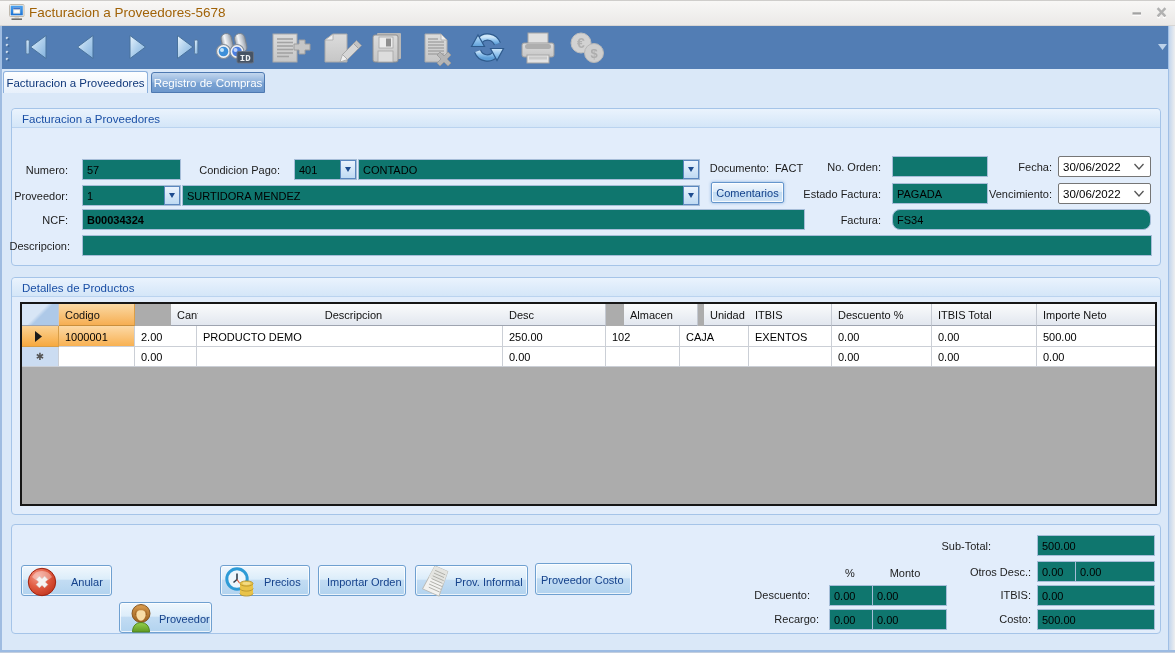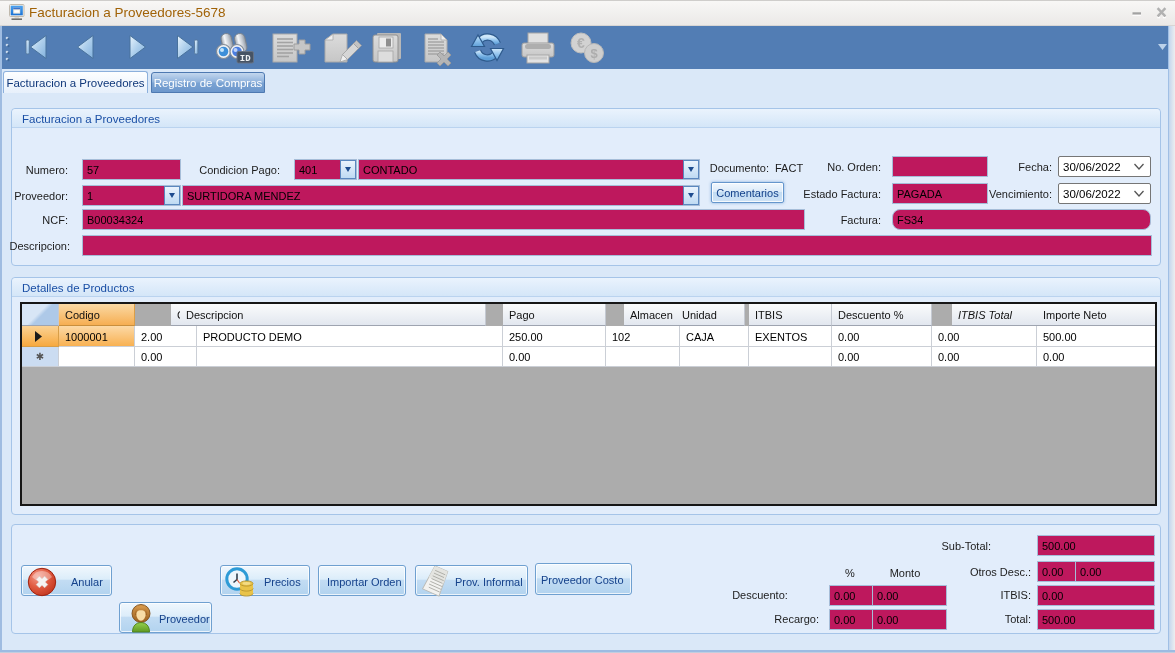--- a/index.html
+++ b/index.html
@@ -13,21 +13,21 @@
 #tab1{left:3px;top:71px;width:145px;height:22px;white-space:nowrap;background:linear-gradient(#fdfeff,#e7f0fb);border:1px solid #8CB0DC;border-bottom:none;border-radius:3px 3px 0 0;color:#10387A;text-align:center;padding-top:5px;font-size:11.5px;}
 #tab2{left:151px;top:72px;width:114px;height:21px;white-space:nowrap;background:linear-gradient(#c3d7ee 0%,#8fb2dc 48%,#7aa3d3 52%,#6c97cc 100%);border:1px solid #4E79B1;border-radius:3px 3px 0 0;color:#fff;text-align:center;padding-top:4px;font-size:11.5px;}
 
 .grp{background:#E2EDFB;border:1px solid #A5C4E8;border-radius:4px;}
 .ghdr{position:absolute;left:0;top:0;right:0;height:19px;background:linear-gradient(#EAF3FD,#D4E6F8);border-bottom:1px solid #BAD3EF;border-radius:4px 4px 0 0;color:#1A4FA5;padding:4px 0 0 10px;font-size:11.5px;}
 #grp1{left:11px;top:108px;width:1150px;height:158px;}
 #grp2{left:11px;top:277px;width:1150px;height:238px;}
 #grp3{left:11px;top:524px;width:1150px;height:110px;}
 
 .lbl{position:absolute;text-align:right;color:#1c1c1c;font-size:11px;white-space:nowrap;}
-.tb{position:absolute;background:#be185d;border:1px solid #A6BDD8;font-size:11px;color:#000;padding:4px 0 0 4px;height:21px;white-space:nowrap;}
+.tb{position:absolute;background:#0f766e;border:1px solid #A6BDD8;font-size:11px;color:#000;padding:4px 0 0 4px;height:21px;white-space:nowrap;}
 .dd{position:absolute;width:16px;background:linear-gradient(#EAF3FD,#BFDAF3);border:1px solid #5B87BE;}
 .dd:after{content:"";position:absolute;left:3.5px;top:6px;border:3.5px solid transparent;border-top:5px solid #1E4C8F;}
 .dp{position:absolute;background:#fff;border:1px solid #767676;border-radius:2px;font-size:11.5px;padding:4px 0 0 4px;height:21px;}
 
 #grid{left:20px;top:302px;width:1137px;height:204px;background:#ACACAC;border:2px solid #161616;}
 .hc{position:absolute;top:304px;height:22px;background:linear-gradient(#FAFBFC,#E2E7EF);border-right:1px solid #C4C9D2;border-bottom:1px solid #9EA4B0;color:#111;font-size:11px;padding:5px 0 16px 6px;}
 .c1{position:absolute;height:21px;top:326px;background:#fff;border-right:1px solid #CBCFD6;border-bottom:1px solid #CBCFD6;font-size:11px;padding:5px 0 0 6px;}
 .c2{position:absolute;height:20px;top:347px;background:#fff;border-right:1px solid #CBCFD6;border-bottom:1px solid #CBCFD6;font-size:11px;padding:4px 0 0 6px;}
 
 .btn{position:absolute;height:31px;border:1px solid #6FA0D0;border-radius:3px;background:linear-gradient(#F0F7FD 0%,#DCEDFA 45%,#C2DCF3 50%,#B2D3EF 100%);box-shadow:inset 0 0 0 1px rgba(255,255,255,.75);color:#15428B;font-size:11px;}
@@ -234,39 +234,39 @@
 <div class="abs" id="coment" style="left:711px;top:182px;width:73px;height:21px;background:linear-gradient(#F2F8FD 0%,#DCEBF9 45%,#C2DCF3 50%,#CFE3F6 100%);border:1px solid #6596CC;border-radius:2px;box-shadow:inset 0 0 0 1px rgba(255,255,255,.8),0 0 3px rgba(120,165,215,.9);color:#15428B;text-align:center;padding-top:4px;font-size:11px;">Comentarios</div>
 <div class="lbl" style="left:780px;top:188px;width:101px;">Estado Factura:</div>
 <div class="tb" style="left:892px;top:183px;width:96px;">PAGADA</div>
 <div class="lbl" style="left:950px;top:188px;width:102px;">Vencimiento:</div>
 <div class="dp" style="left:1058px;top:183px;width:93px;">30/06/2022</div>
 <svg class="abs" style="left:1133px;top:189px" width="12" height="9" viewBox="0 0 12 9">
     <path d="M1.5 2 L6 7 L10.5 2" fill="none" stroke="#555" stroke-width="1.3"></path>
   </svg>
 
 <div class="lbl" style="left:0px;top:214px;width:68px;">NCF:</div>
-<div class="tb" style="left:82px;top:209px;width:723px;">B00034324</div>
+<div class="tb" style="left:82px;top:209px;width:723px;font-weight:bold;">B00034324</div>
 <div class="lbl" style="left:780px;top:214px;width:101px;">Factura:</div>
 <div class="tb" style="left:892px;top:209px;width:259px;border-radius:8px;">FS34</div>
 
 <div class="lbl" style="left:0px;top:240px;width:70px;">Descripcion:</div>
 <div class="tb" style="left:82px;top:235px;width:1070px;"></div>
 
 <div class="abs" id="grid"></div>
 
 <div class="hc" style="left:22px;width:37px;background:linear-gradient(135deg,#D8E6F6 45%,#AEC9E8 55%);"></div>
 <div class="hc" style="left:59px;width:76px;background:linear-gradient(#FAD9A4,#F6AE52);border-right-color:#DA9E48;border-bottom-color:#C98F3D;">Codigo</div>
 <div class="hc" style="left:135px;width:50px;margin-left:36px;">Cantidad</div>
-<div class="hc" style="left:180px;width:306px;">Descripcion</div>
-<div class="hc" style="left:503px;width:103px;">Pago</div>
+<div class="hc" style="left:198px;width:306px;text-align:center;">Descripcion</div>
+<div class="hc" style="left:503px;width:103px;">Desc</div>
 <div class="hc" style="left:624px;width:74px;">Almacen</div>
-<div class="hc" style="left:676px;width:69px;">Unidad</div>
+<div class="hc" style="left:704px;width:69px;">Unidad</div>
 <div class="hc" style="left:749px;width:83px;">ITBIS</div>
 <div class="hc" style="left:832px;width:100px;">Descuento %</div>
-<div class="hc" style="left:952px;width:105px;font-style:italic;">ITBIS Total</div>
+<div class="hc" style="left:932px;width:105px;">ITBIS Total</div>
 <div class="hc" style="left:1037px;width:118px;border-right:none;">Importe Neto</div>
 
 <div class="c1" style="left:22px;width:37px;background:linear-gradient(#FBD294,#F7A93F);border-color:#D89E48;"><svg width="8" height="11" viewBox="0 0 8 11" style="margin-left:6px">
       <path d="M1 0 L8 5.5 L1 11 Z" fill="#1a1a1a"></path>
     </svg></div>
 <div class="c1" style="left:59px;width:76px;background:linear-gradient(#FCD9A6,#F8B152);">1000001</div>
 <div class="c1" style="left:135px;width:62px;">2.00</div>
 <div class="c1" style="left:197px;width:306px;">PRODUCTO DEMO</div>
 <div class="c1" style="left:503px;width:103px;">250.00</div>
 <div class="c1" style="left:606px;width:74px;">102</div>
@@ -363,28 +363,28 @@
     <span style="left:5px;">Proveedor Costo</span>
   </div>
 
 <div class="lbl" style="left:891px;top:540px;width:100px;">Sub-Total:</div>
 <div class="tb" style="left:1037px;top:535px;width:118px;">500.00</div>
 <div class="lbl" style="left:820px;top:567px;width:60px;text-align:center;">%</div>
 <div class="lbl" style="left:875px;top:567px;width:60px;text-align:center;">Monto</div>
 <div class="lbl" style="left:931px;top:566px;width:100px;">Otros Desc.:</div>
 <div class="tb" style="left:1037px;top:561px;width:39px;">0.00</div>
 <div class="tb" style="left:1075px;top:561px;width:80px;">0.00</div>
-<div class="lbl" style="left:710px;top:589px;width:100px;text-align:center;">Descuento:</div>
+<div class="lbl" style="left:710px;top:589px;width:100px;">Descuento:</div>
 <div class="tb" style="left:829px;top:585px;width:44px;">0.00</div>
 <div class="tb" style="left:872px;top:585px;width:75px;">0.00</div>
 <div class="lbl" style="left:931px;top:589px;width:100px;">ITBIS:</div>
 <div class="tb" style="left:1037px;top:585px;width:118px;">0.00</div>
 <div class="lbl" style="left:719px;top:613px;width:100px;">Recargo:</div>
 <div class="tb" style="left:829px;top:609px;width:44px;">0.00</div>
 <div class="tb" style="left:872px;top:609px;width:75px;">0.00</div>
-<div class="lbl" style="left:931px;top:613px;width:100px;">Total:</div>
+<div class="lbl" style="left:931px;top:613px;width:100px;">Costo:</div>
 <div class="tb" style="left:1037px;top:609px;width:118px;">500.00</div>
 
 <div class="abs" id="bl"></div>
 <div class="abs" id="br1"></div>
 <div class="abs" id="br2"></div>
 <div class="abs" id="bb1"></div>
 <div class="abs" id="bb2"></div>
 
 </body></html>

